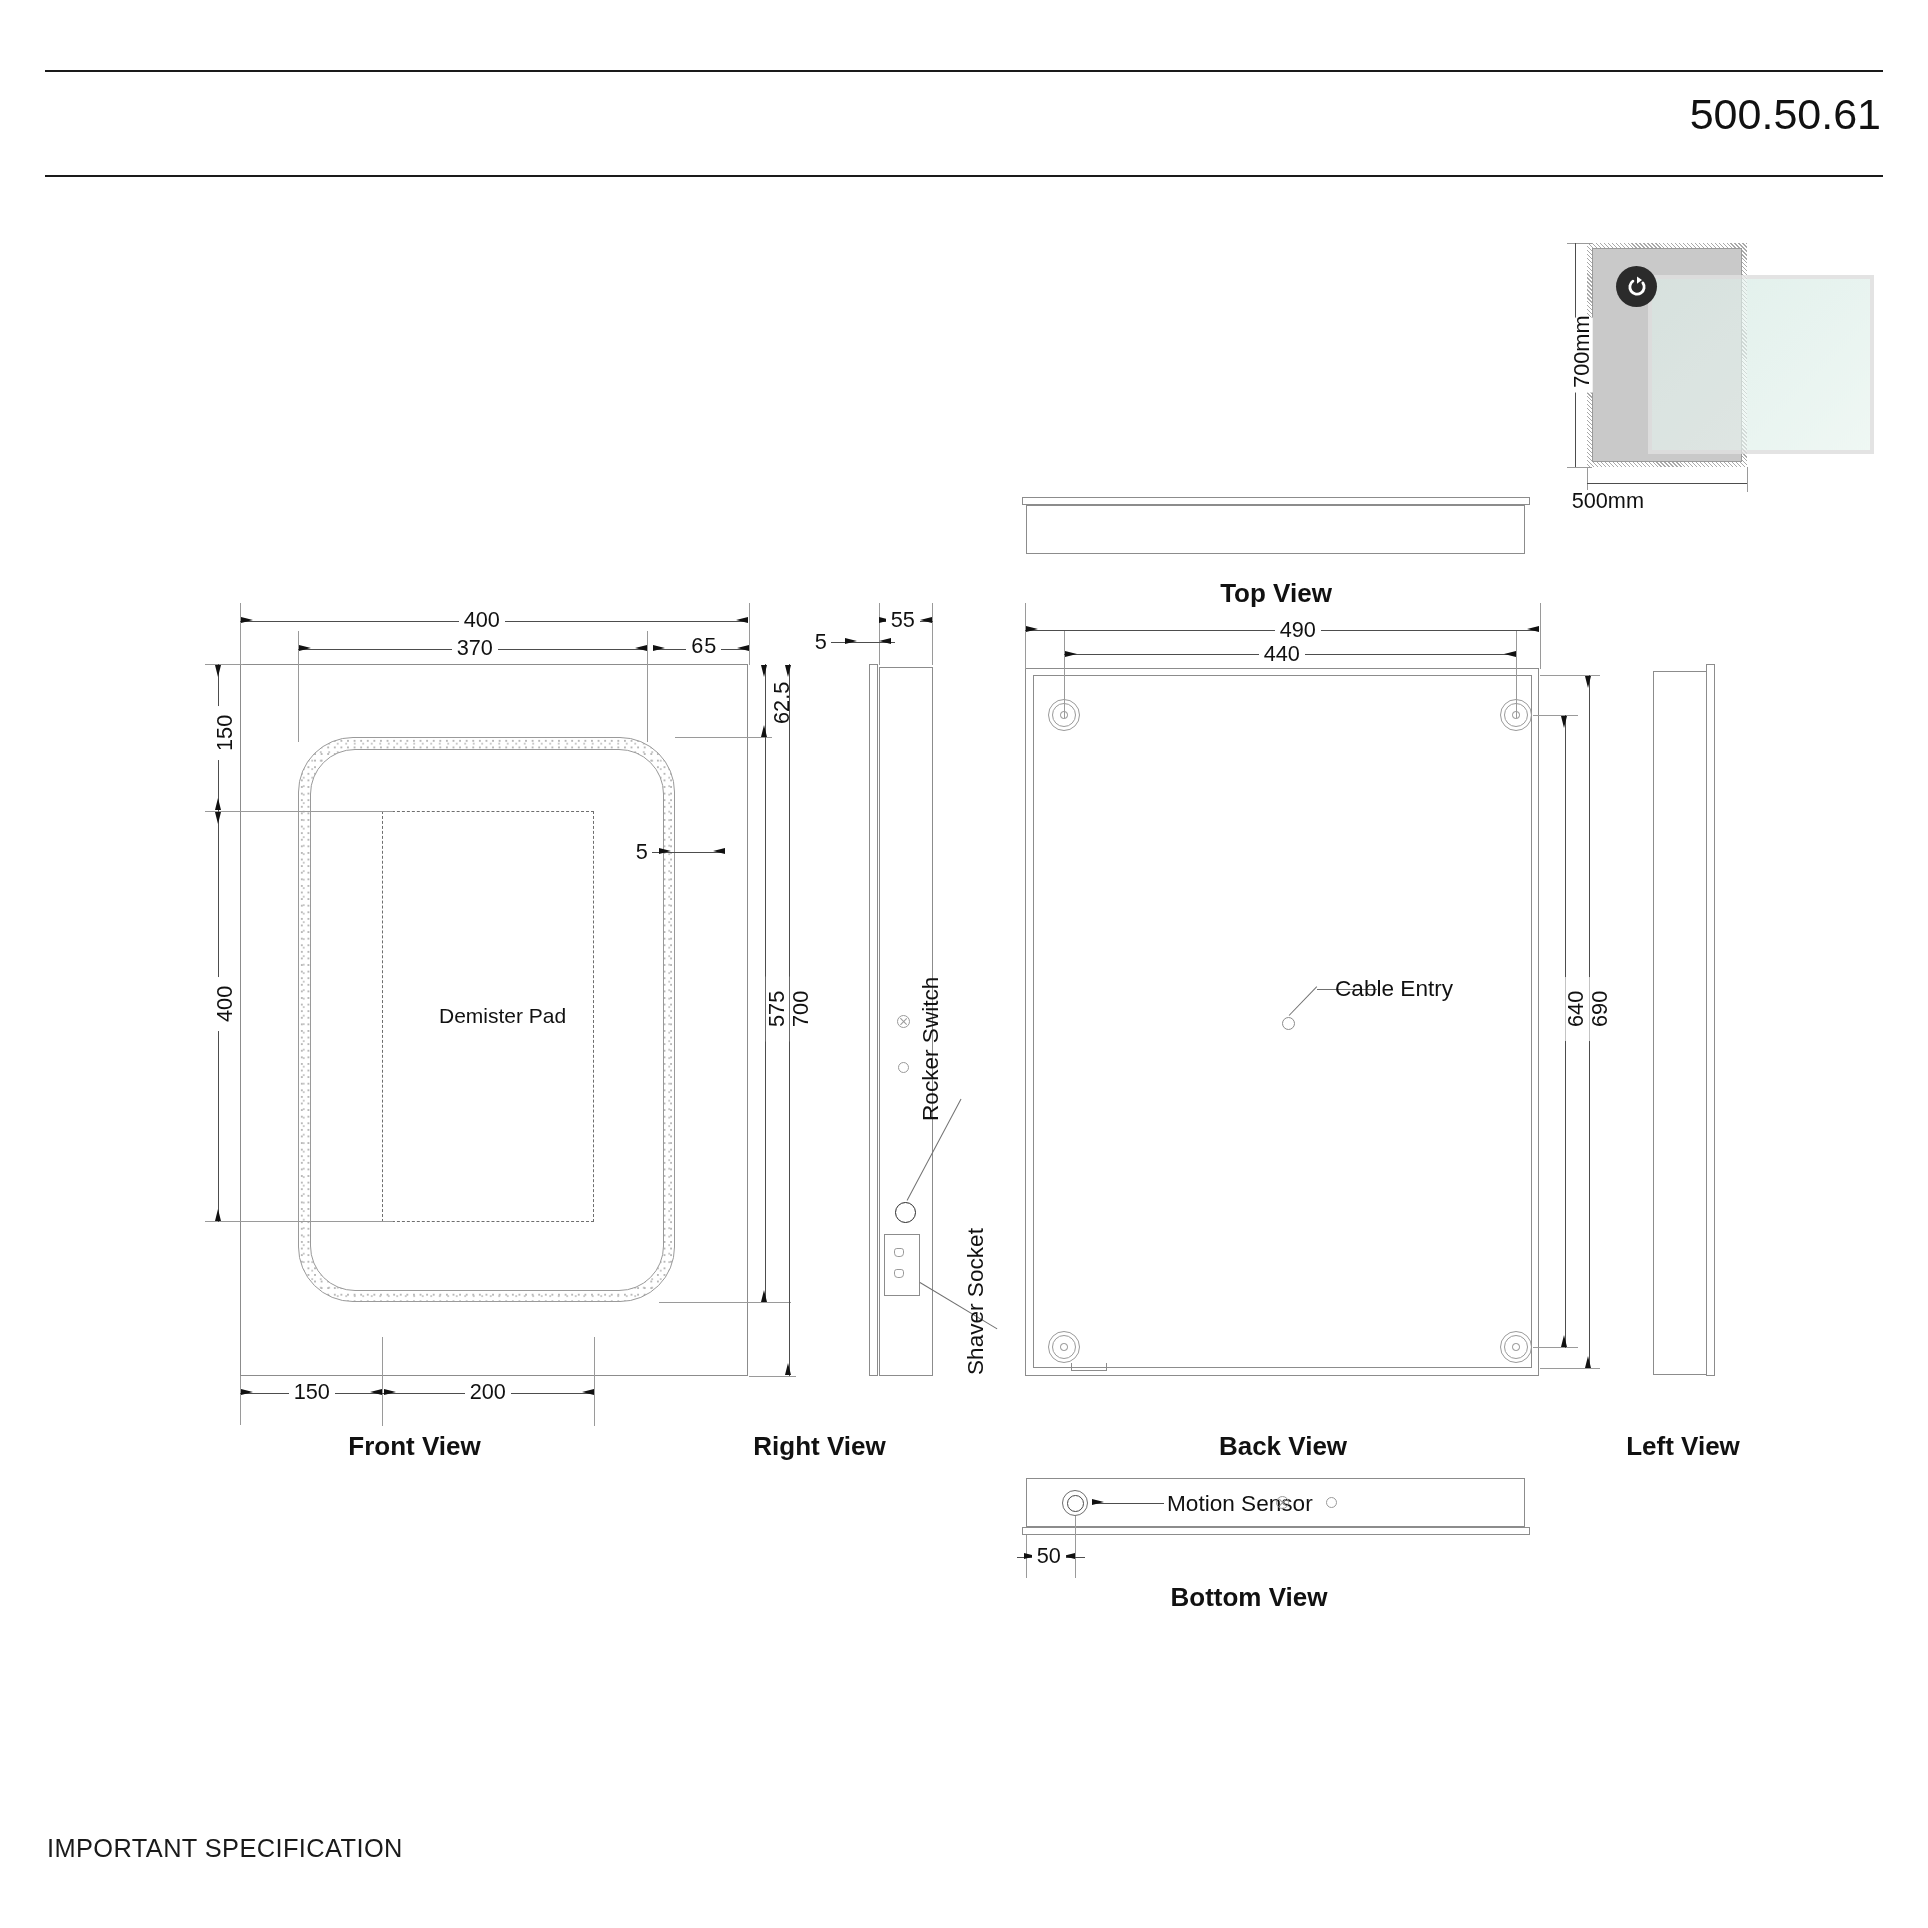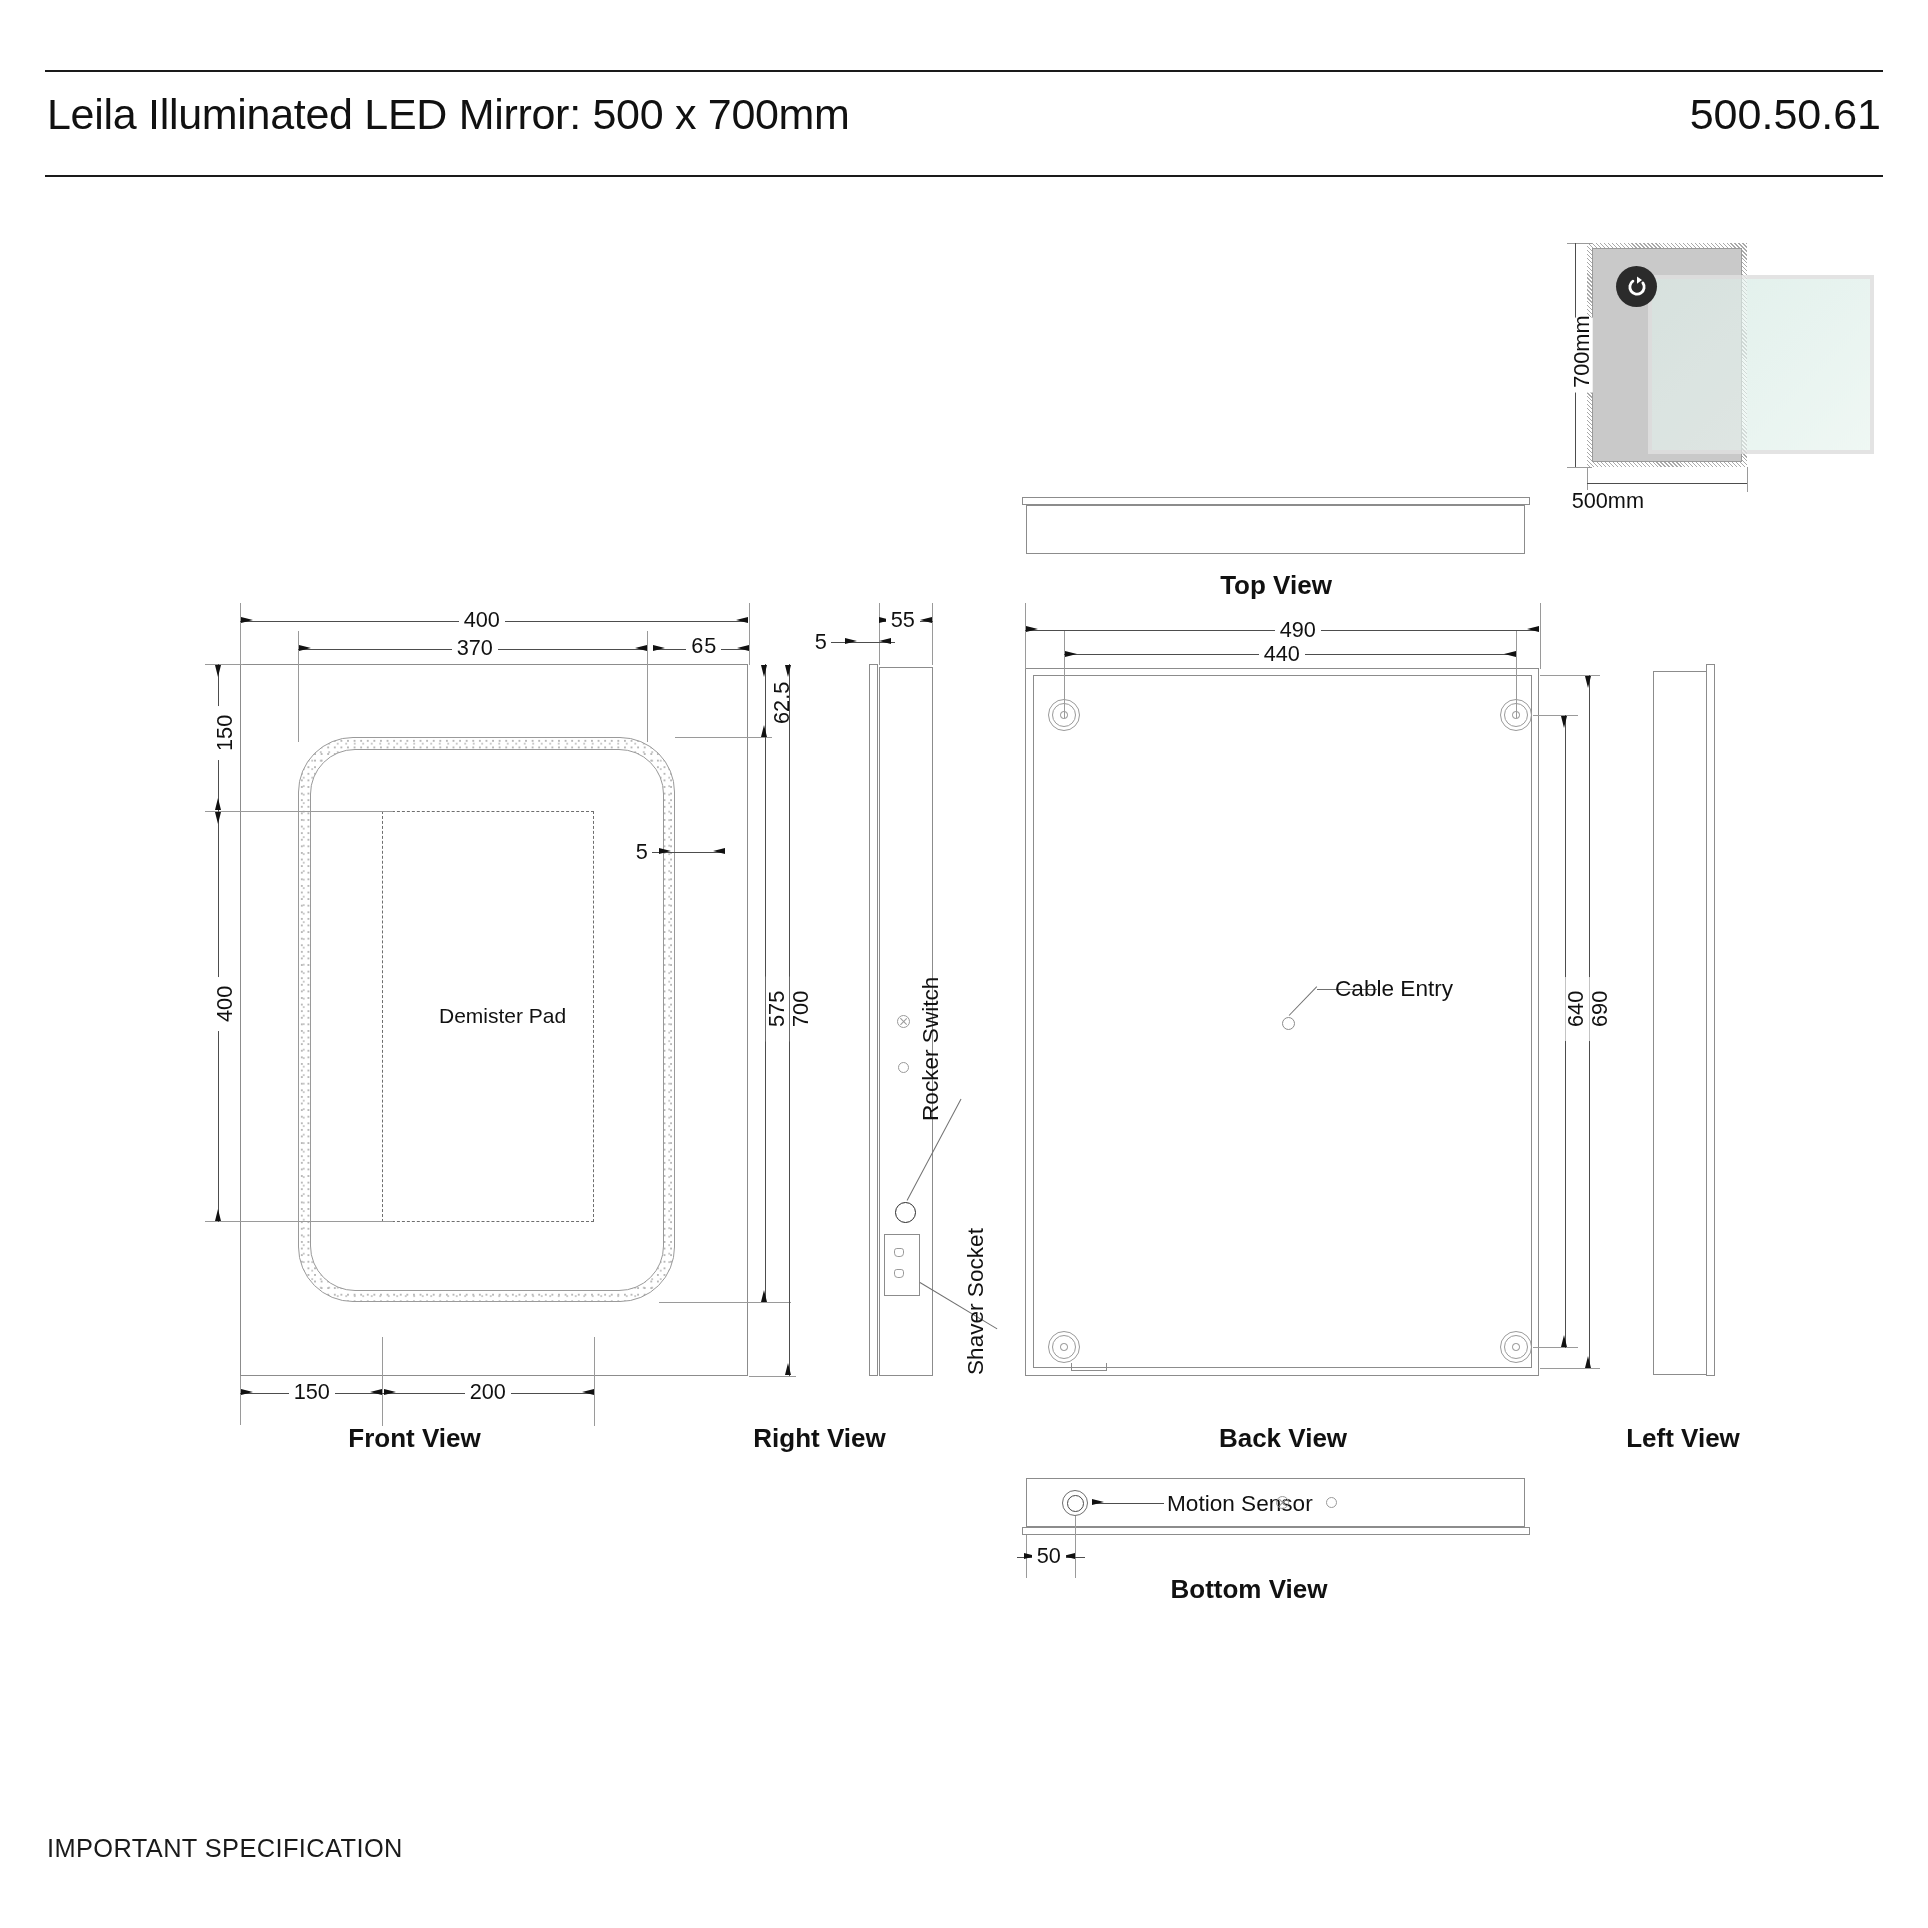--- a/index.html
+++ b/index.html
@@ -101,20 +101,21 @@
   .arr-u { border-left: 3.8px solid transparent; border-right: 3.8px solid transparent; border-bottom: 12.2px solid #111; }
   .arr-d { border-left: 3.8px solid transparent; border-right: 3.8px solid transparent; border-top: 12.2px solid #111; }
 
   .view-label {
     position: absolute;
     font-size: 26px;
     font-weight: 700;
     color: #111;
     white-space: nowrap;
     text-align: center;
+    margin-top: 8px;
   }
 
   .part-label {
     position: absolute;
     font-size: 22.6px;
     color: #111;
     white-space: nowrap;
   }
   .part-label.vert {
     transform-origin: left top;
@@ -277,21 +278,20 @@
     justify-content: center;
   }
 </style>
 </head>
 <body>
 
 <div class="page">
 
   <div class="header-rule top"></div>
   <div class="header-rule bottom"></div>
-  <div class="title">Leila Illuminated LED Mirror: 500 x 700mm</div>
   <div class="prod-code">500.50.61</div>
 
   <div>
 
     <div class="thumb-glass" style="left:1648px; top:275px; width:226px; height:179px;"></div>
 
     <div class="thumb-mirror" style="left:1587px; top:243px; width:160px; height:224px;">
       <div class="thumb-mirror-inner"></div>
     </div>
 

